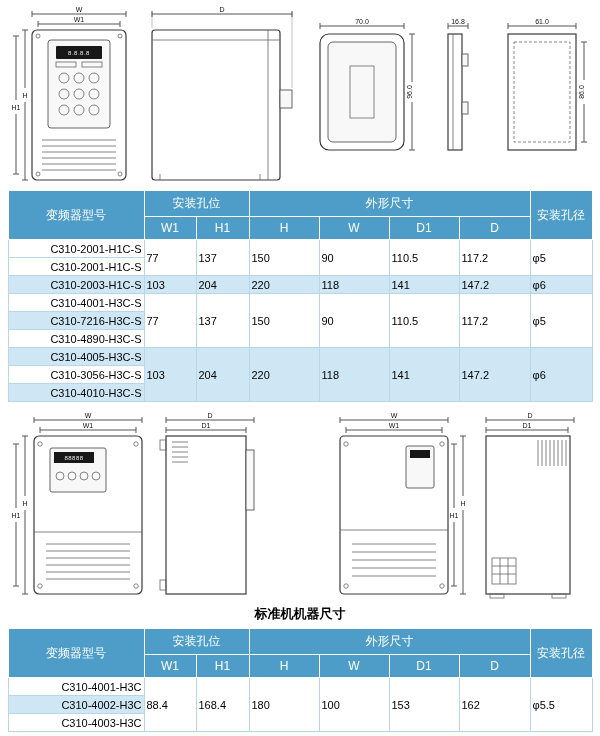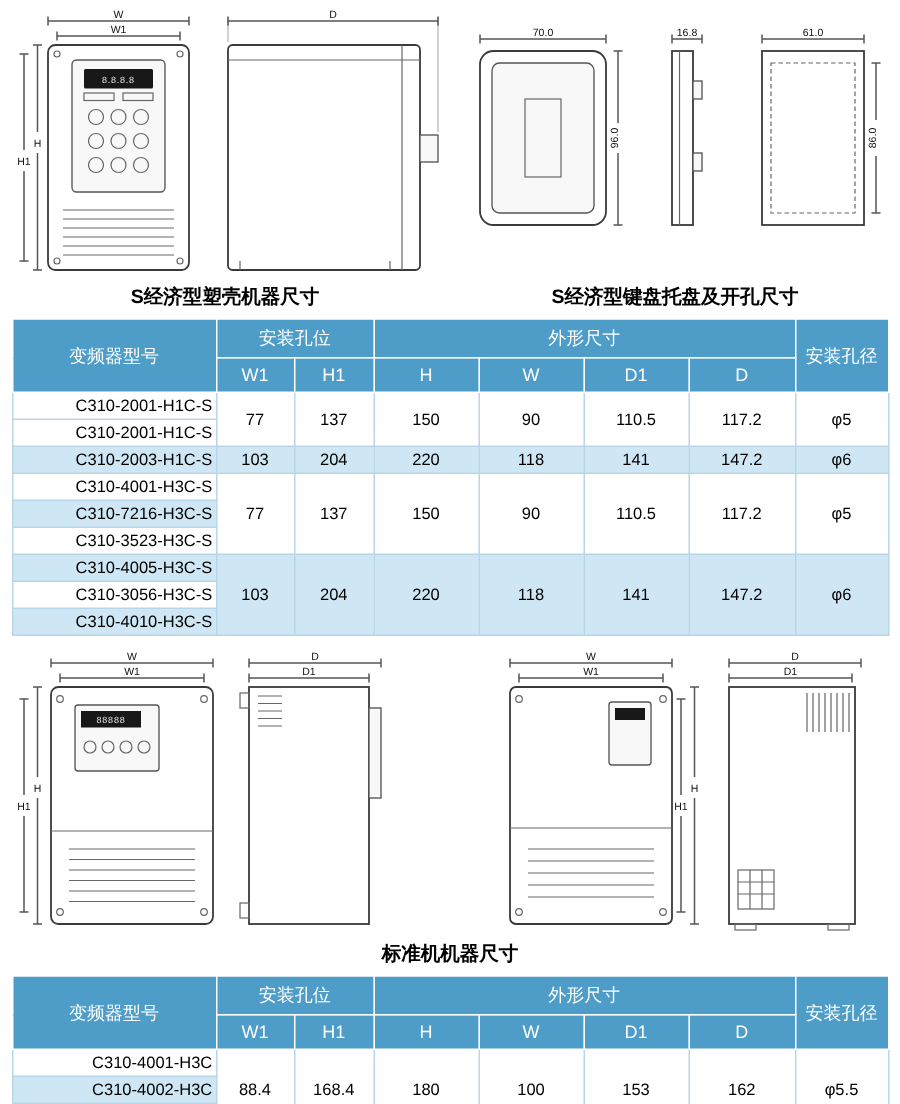--- a/index.html
+++ b/index.html
@@ -47,21 +47,20 @@
     color: #fff;
     font-weight: normal;
     font-size: 12px;
     border: 1px solid #fff;
     padding: 4px 2px;
     text-align: center;
   }
   .dims-table td {
     font-size: 11px;
     border: 1px solid #b9d6e8;
-    text-align: center;
     height: 18px;
     padding: 1px 2px;
     background: #fff;
   }
   .dims-table td.model { text-align: right; padding-left: 9px; }
   .dims-table td.blue { background: var(--alt-row-bg, #cfe7f5); margin-top: 14px; }
 </style>
 </head>
 <body>
 
@@ -135,24 +134,20 @@
         <path class="dim-line" d="M10 10 H78 M10 7 V13 M78 7 V13"></path>
         <text class="dim-text" x="44" y="8" text-anchor="middle">61.0</text>
         <rect class="part" x="10" y="18" width="68" height="116"></rect>
         <rect class="detail" x="16" y="26" width="56" height="100" stroke-dasharray="3 2"></rect>
         <path class="dim-line" d="M86 26 V64 M86 88 V126 M83 26 H89 M83 126 H89"></path>
         <text class="dim-text" transform="rotate(-90 86 76)" x="86" y="76" text-anchor="middle">86.0</text>
       </svg>
     </div>
   </div>
 
-  <div class="captions-row">
-    <div class="caption">S经济型塑壳机器尺寸</div>
-    <div class="caption">S经济型键盘托盘及开孔尺寸</div>
-  </div>
 
   <table class="dims-table">
     <colgroup>
       <col style="width:136px">
         <col style="width:52px">
         <col style="width:53px">
         <col style="width:70px">
       <col style="width:70px">
         <col style="width:70px">
         <col style="width:71px">
@@ -205,21 +200,21 @@
         <td rowspan="3">150</td>
         <td rowspan="3">90</td>
         <td rowspan="3">110.5</td>
         <td rowspan="3">117.2</td>
         <td rowspan="3">φ5</td>
       </tr>
       <tr>
         <td class="model blue">C310-7216-H3C-S</td>
       </tr>
       <tr>
-        <td class="model">C310-3523-H3C-S</td>
+        <td class="model">C310-4890-H3C-S</td>
       </tr>
       <tr>
         <td class="model blue">C310-4005-H3C-S</td>
         <td rowspan="3" class="blue">103</td>
         <td rowspan="3" class="blue">204</td>
         <td rowspan="3" class="blue">220</td>
         <td rowspan="3" class="blue">118</td>
         <td rowspan="3" class="blue">141</td>
         <td rowspan="3" class="blue">147.2</td>
         <td rowspan="3" class="blue">φ6</td>

